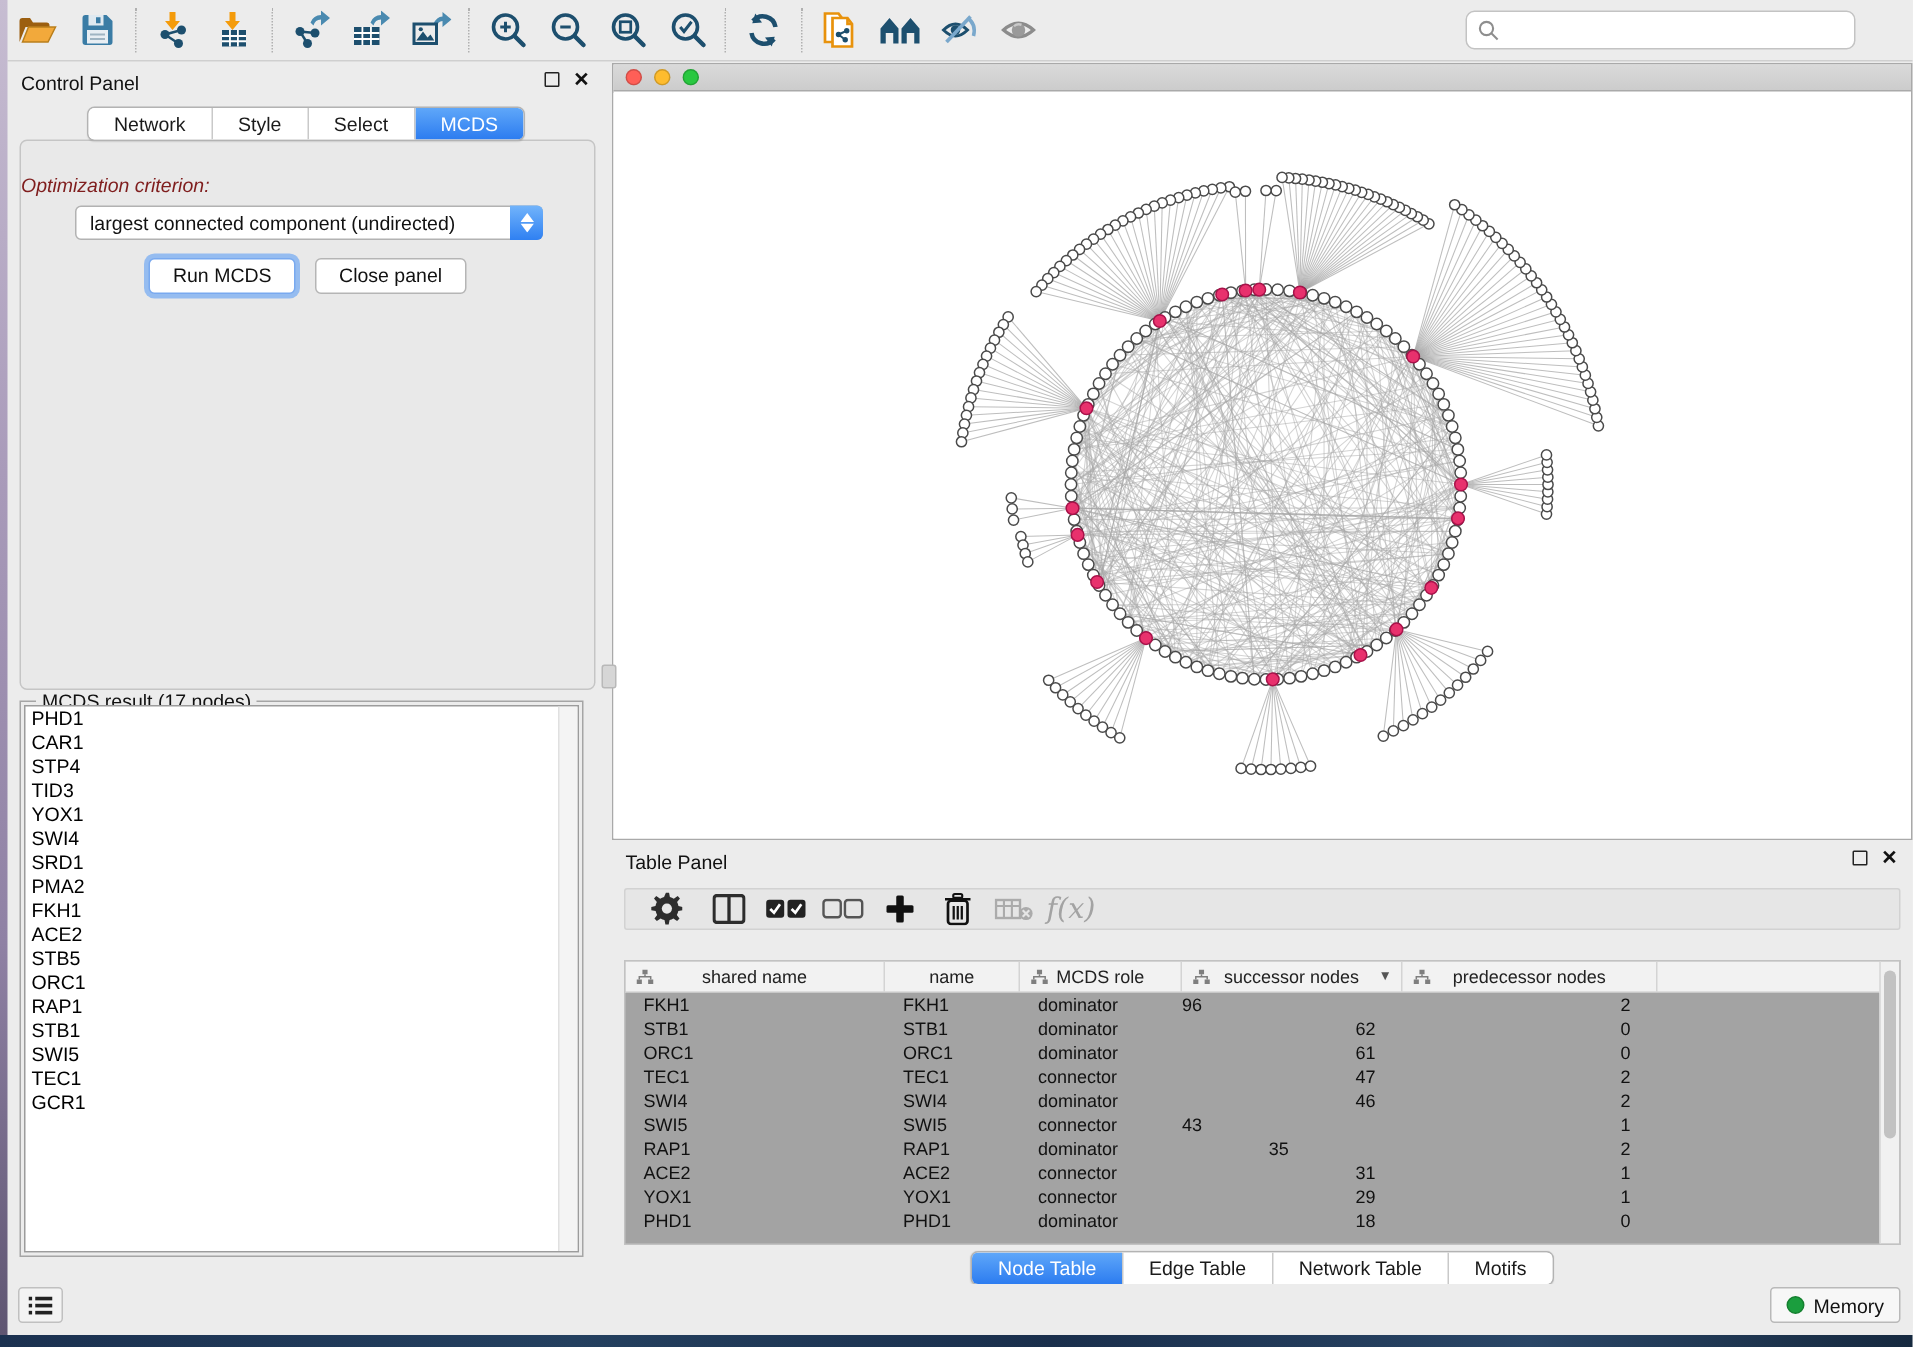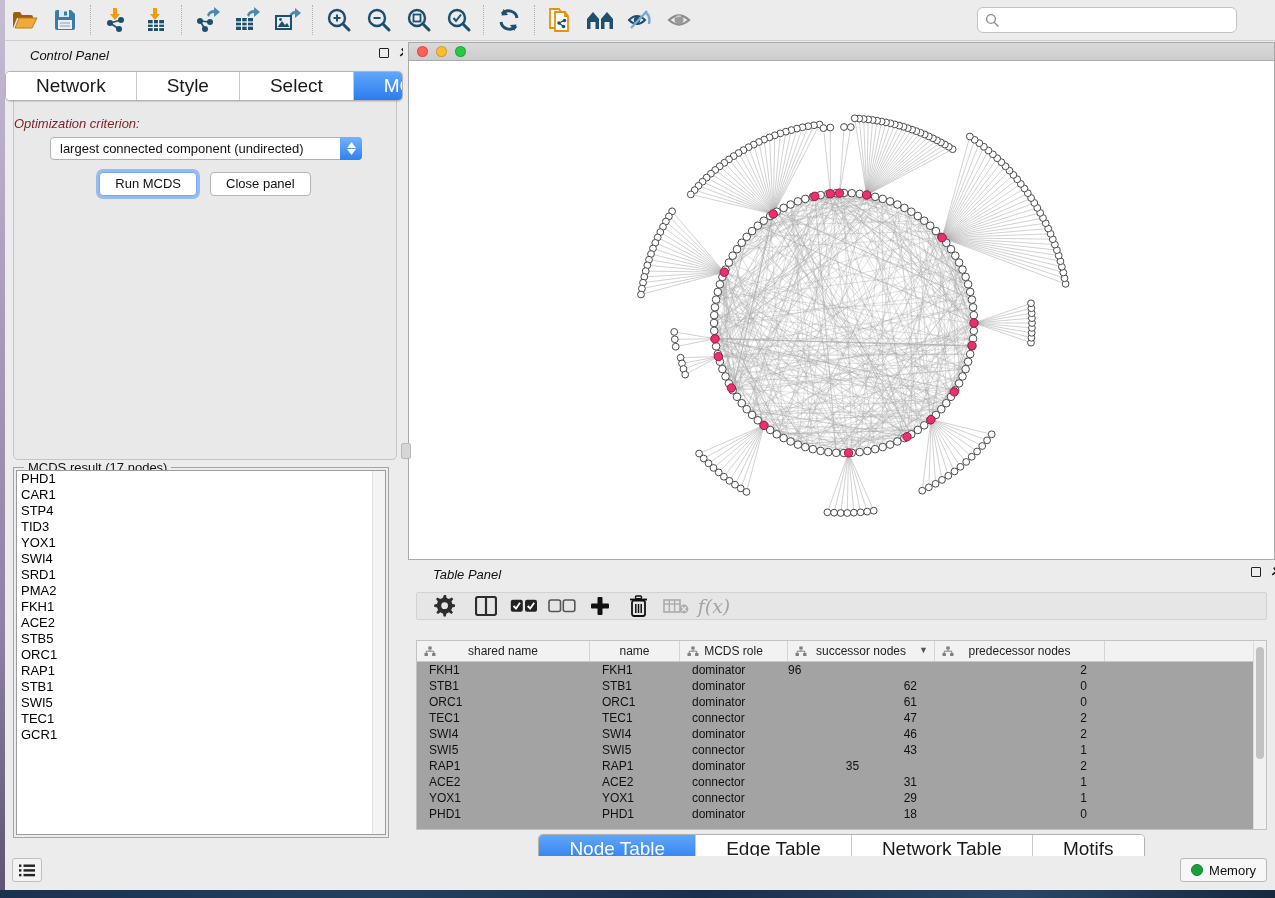--- a/index.html
+++ b/index.html
@@ -15,29 +15,29 @@
   .toolbar { position:absolute; left:0; top:0; width:100%; height:41px; background:#ececec;
     border-bottom:1px solid #cfcfcf; display:flex; align-items:center; }
   .tb-btn { width:40px; height:34px; display:flex; align-items:center; justify-content:center; }
   .tb-sep { width:1px; height:30px; margin:0 5px; border-left:1px dotted #b0b0b0; }
   .search-wrap { position:absolute; right:38px; top:7px; width:260px; height:26px; background:#fff;
     border:1px solid #c3c3c3; border-radius:6px; display:flex; align-items:center; padding-left:7px; }
   .search-wrap input { border:none; outline:none; flex:1; height:20px; font-size:13px; background:transparent; }
 
   
   .control-panel { position:absolute; left:0; top:42px; width:398px; height:818px; }
-  .cp-titlebar { position:absolute; left:16px; top:0; width:100%; height:26px;font-style:italic; }
+  .cp-titlebar { position:absolute; left:0; top:0; width:100%; height:26px; }
   .panel-title { position:absolute; left:9px; top:6px; font-size:13px; color:#111; }
   .panel-ctrls { position:absolute; right:10px; top:5px; display:flex; gap:9px; align-items:center; }
   .float-ico { width:10px; height:10px; border:1.5px solid #222; border-radius:1px; }
   .close-ico { font-size:13px; font-weight:bold; color:#111; line-height:12px; }
   .cp-tabs { position:absolute; left:0; top:29px; width:100%; display:flex; justify-content:center; z-index:3; }
   .seg { display:inline-flex; border:1px solid #b3b3b3; border-radius:5px; overflow:hidden; background:#fff;
     box-shadow:0 0.5px 1px rgba(0,0,0,.12); }
-  .seg-tab { padding:3px 30px; font-size:19px; color:#1a1a1a; background:#fff; border-left:1px solid #c9c9c9;
+  .seg-tab { padding:3px 17px; font-size:13px; color:#1a1a1a; background:#fff; border-left:1px solid #c9c9c9;
     white-space:nowrap; }
   .seg-tab:first-child { border-left:none; }
   .seg-tab.selected { background:linear-gradient(#5fa7f9,#2c7cf0); color:#fff; }
   .cp-inner { position:absolute; left:8px; top:51px; width:384px; height:367px; background:#e9e9e9;
     border:1px solid #c5c5c5; border-radius:5px; }
   .opt-label { position:absolute; top:22px; width:100%; font-size:13px; color:#7f1d1d;font-style:italic; }
   .dropdown { position:absolute; left:36px; top:43px; width:312px; height:23px; background:#fff;
     border:1px solid #b2b2b2; border-radius:4px; font-size:13px; color:#111; line-height:21px; padding-left:9px; }
   .dd-stepper { position:absolute; right:-1px; top:-1px; width:22px; height:23px; border-radius:0 4px 4px 0;
     background:linear-gradient(#72b4fb,#2f80f2); display:flex; flex-direction:column; align-items:center;
@@ -1326,21 +1326,21 @@
             <div class="td" style="width: 173px; text-align: left; padding: 0px 0px 0px 12px;">SWI4</div>
             <div class="td" style="width: 90px; text-align: left; padding: 0px 0px 0px 12px;">SWI4</div>
             <div class="td" style="width: 108px; text-align: left; padding: 0px 0px 0px 12px;">dominator</div>
             <div class="td" style="width: 147px; text-align: right; padding: 0px 18px 0px 0px;">46</div>
             <div class="td" style="width: 170px; text-align: right; padding: 0px 18px 0px 0px;">2</div>
           </div>
           <div class="tr">
             <div class="td" style="width: 173px; text-align: left; padding: 0px 0px 0px 12px;">SWI5</div>
             <div class="td" style="width: 90px; text-align: left; padding: 0px 0px 0px 12px;">SWI5</div>
             <div class="td" style="width: 108px; text-align: left; padding: 0px 0px 0px 12px;">connector</div>
-            <div class="td" style="width: 147px; text-align: right; padding: 0px 18px 0px 0px;">43</div>
+            <div class="td" style="width: 147px; padding: 0px 18px 0px 0px;">43</div>
             <div class="td" style="width: 170px; text-align: right; padding: 0px 18px 0px 0px;">1</div>
           </div>
           <div class="tr">
             <div class="td" style="width: 173px; text-align: left; padding: 0px 0px 0px 12px;">RAP1</div>
             <div class="td" style="width: 90px; text-align: left; padding: 0px 0px 0px 12px;">RAP1</div>
             <div class="td" style="width: 108px; text-align: left; padding: 0px 0px 0px 12px;">dominator</div>
             <div class="td" style="width: 147px; text-align: center; padding: 0px 18px 0px 0px;">35</div>
             <div class="td" style="width: 170px; text-align: right; padding: 0px 18px 0px 0px;">2</div>
           </div>
           <div class="tr">

